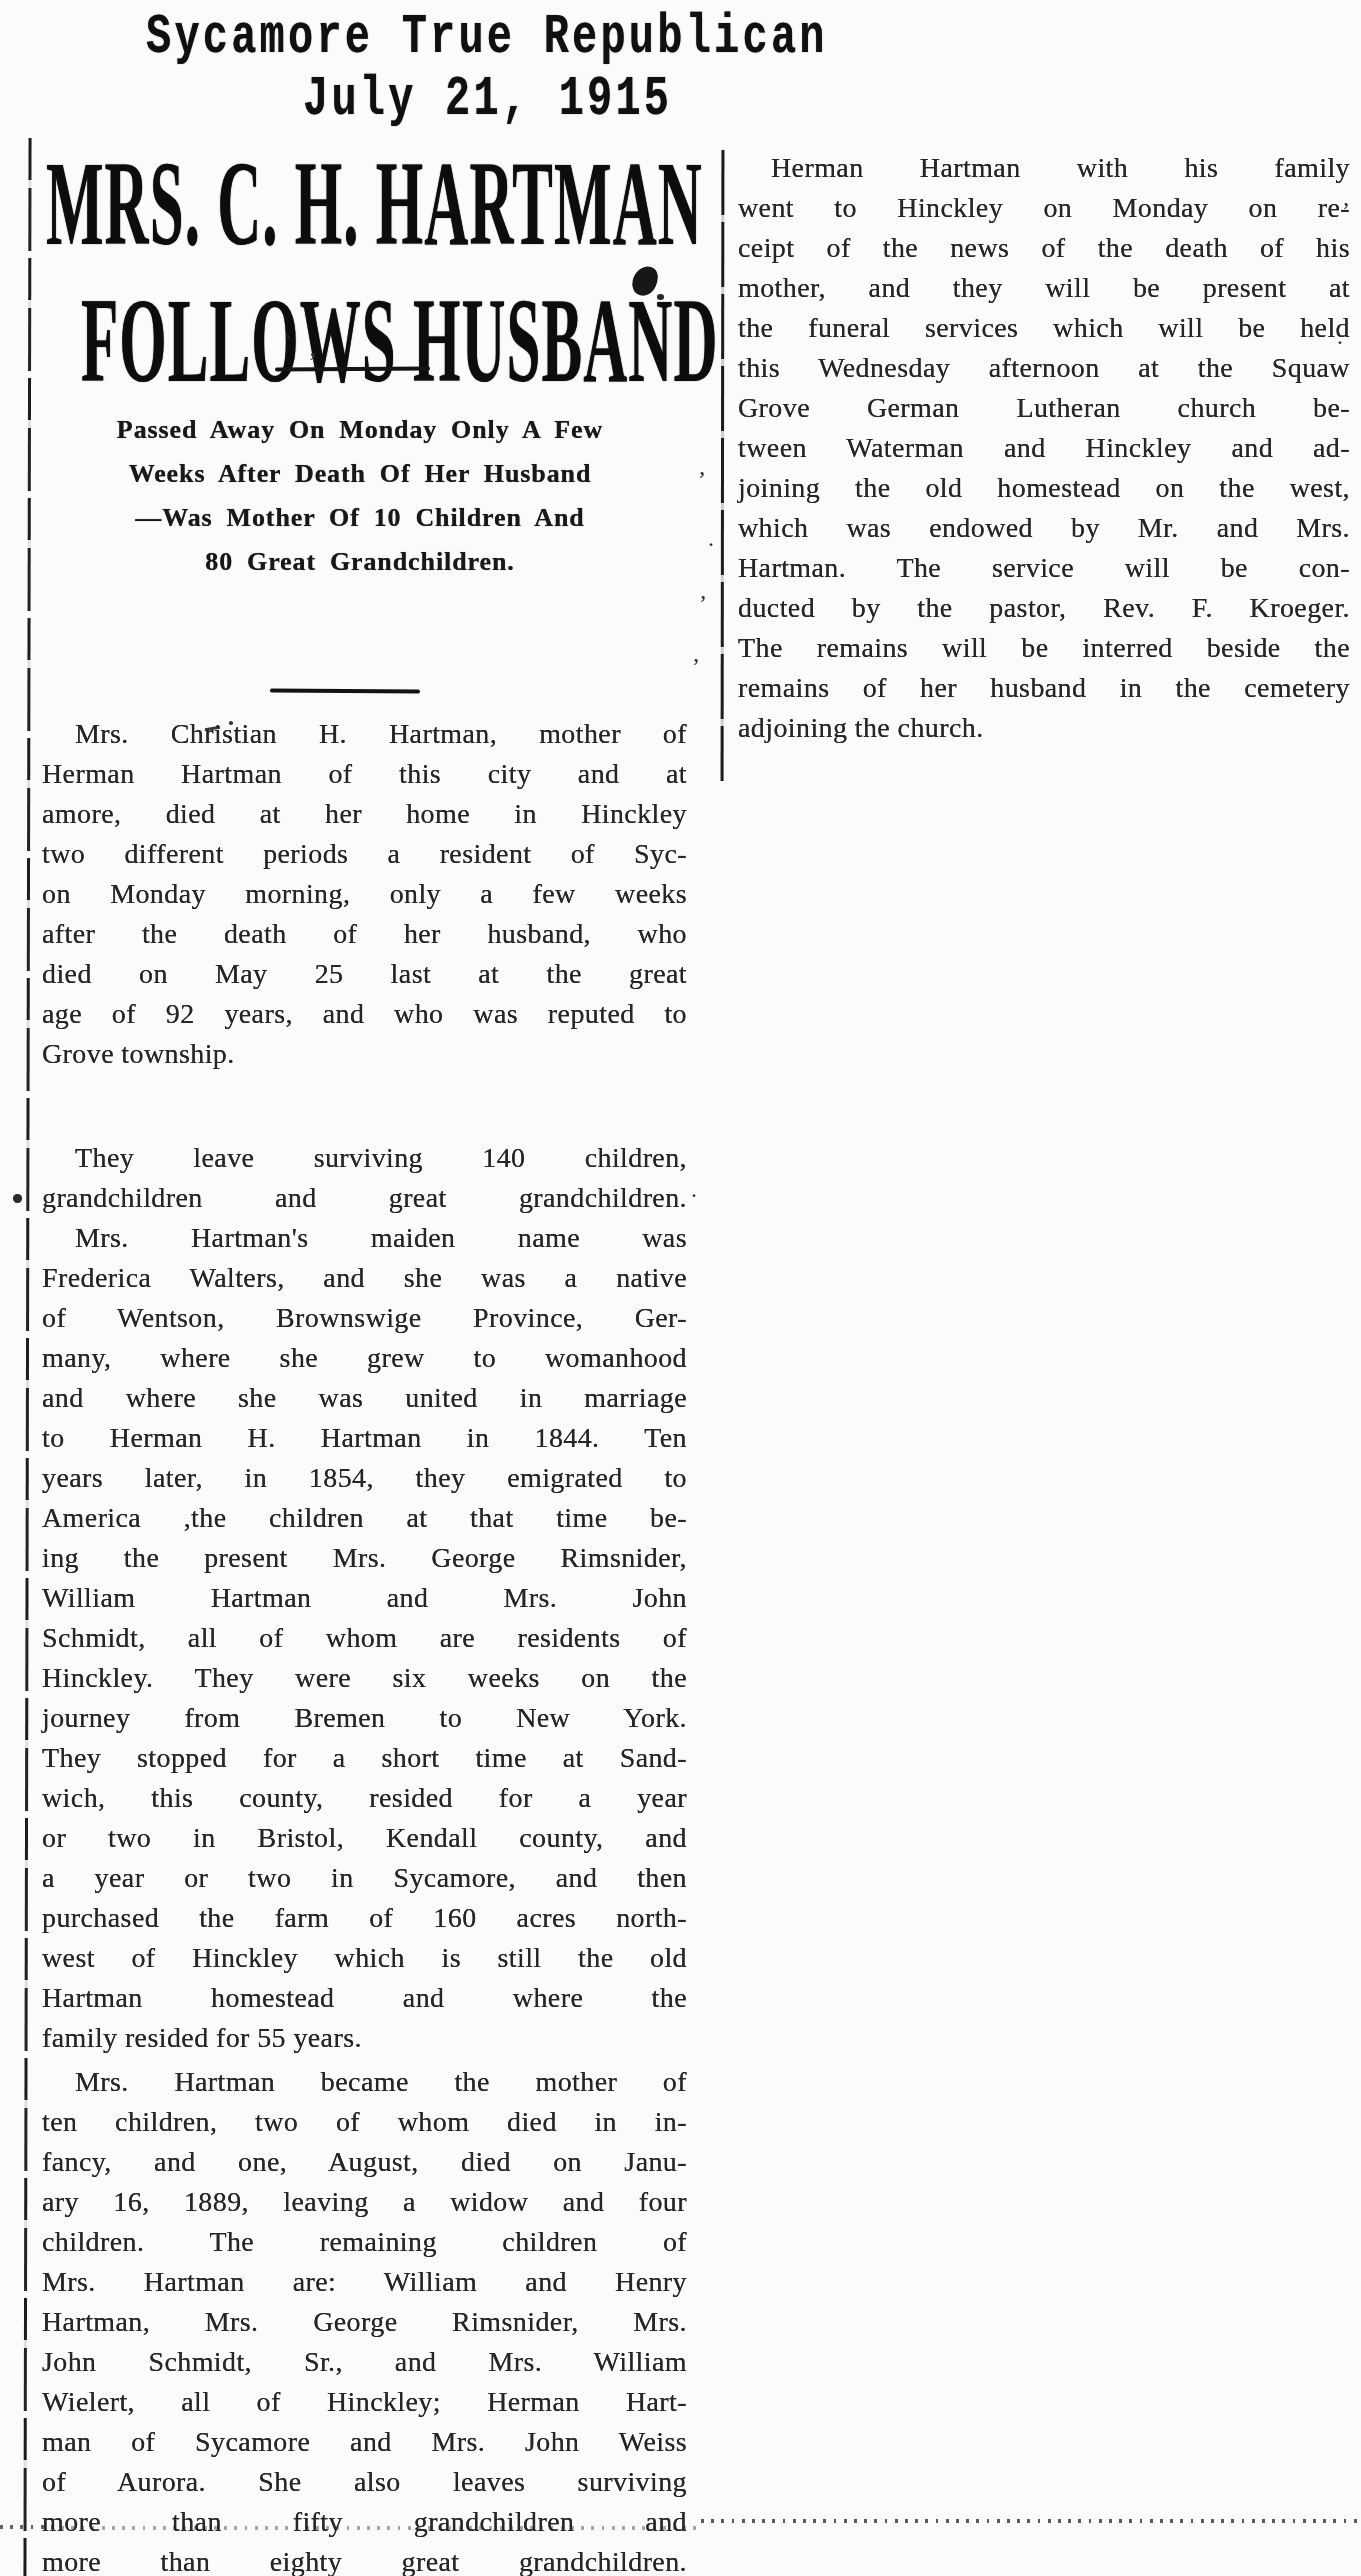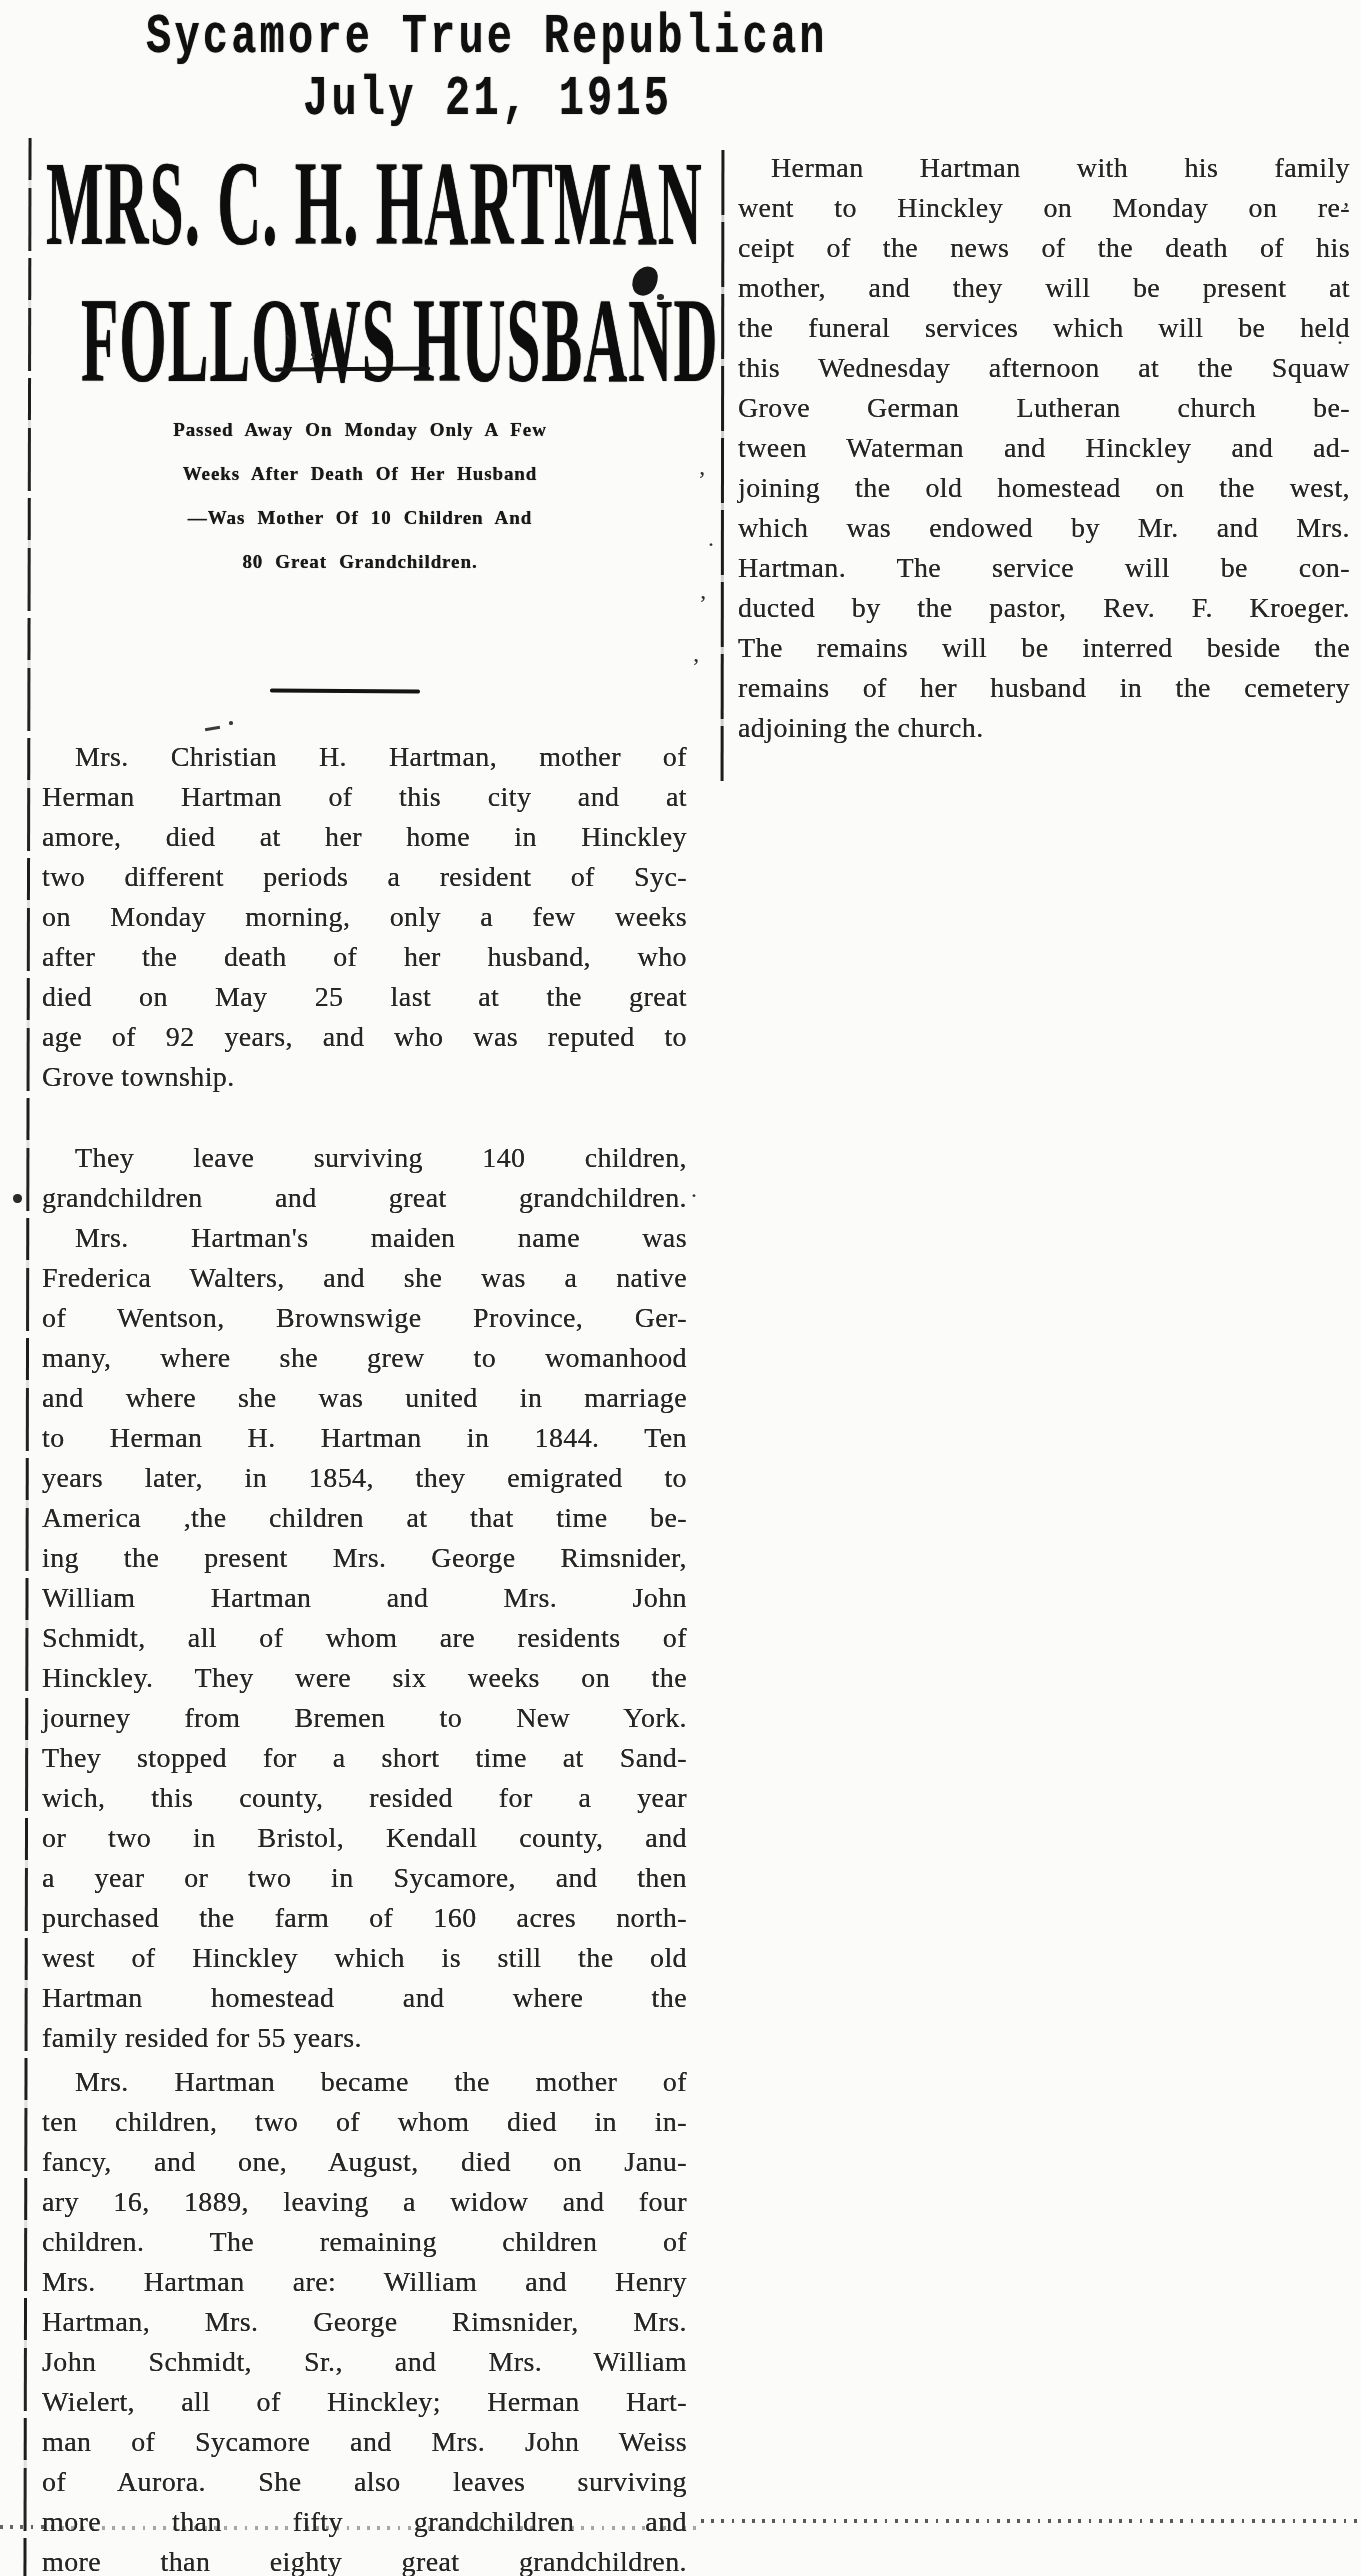--- a/index.html
+++ b/index.html
@@ -45,30 +45,30 @@
     text-shadow:0 0 1.4px rgba(5,5,5,.8);
   }
   #headline-1{left:46px;top:144px;}
   #headline-2{left:81px;top:281px;}
 
   
   #subheadline{
     position:absolute;left:46px;top:408px;width:628px;text-align:center;
   }
   .sub-line{
-    height:44px;line-height:44px;font-size:19px;font-weight:bold;
+    height:44px;line-height:44px;font-size:26px;font-weight:bold;
     letter-spacing:0.9px;word-spacing:6.5px;color:#181818;
     text-shadow:0 0 0.7px rgba(15,15,15,.8);
   }
 
   
   .para{position:absolute;z-index:2;}
   .left-col{left:42px;width:645px;}
   .right-col{left:738px;width:612px;}
-  #para-1{top:737px;}
+  #para-1{top:714px;}
   #para-2{top:1138px;font-family:Liberation Serif, serif;}
   #para-3{top:1218px;}
   #para-4{top:2062px;}
   #para-right{top:148px;}
   .body-line{
     height:40px;line-height:40px;font-size:28px;
     letter-spacing:0.4px;color:#262626;
     text-align:justify;text-align-last:justify;
     text-shadow:0 0 0.6px rgba(25,25,25,.85);
     white-space:normal;

